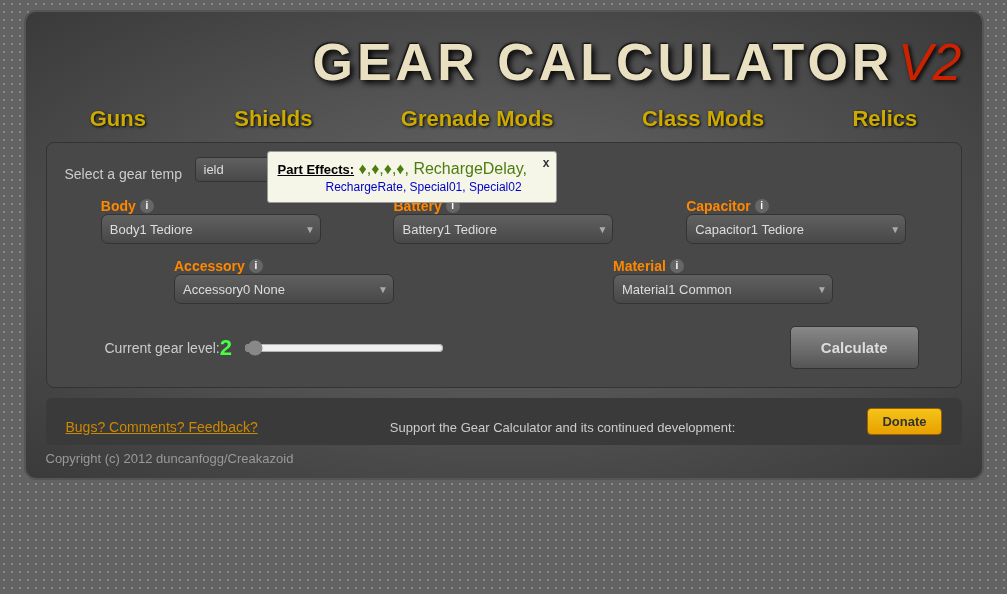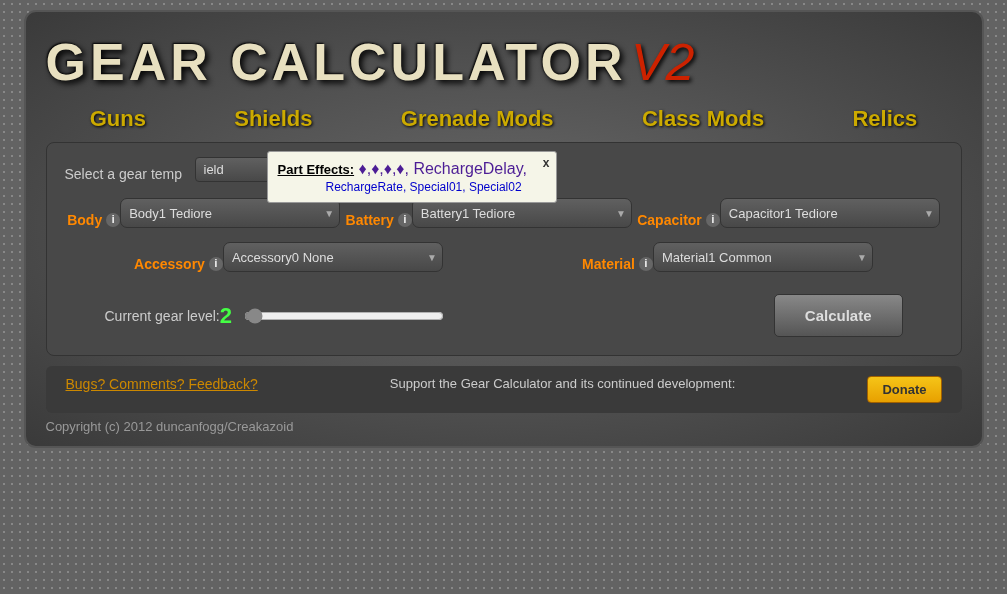--- a/index.html
+++ b/index.html
@@ -19,21 +19,21 @@
       width: 960px;
       margin: 10px auto;
       background: radial-gradient(ellipse at center, #6a6a6a 0%, #3a3a3a 100%);
       border-radius: 12px;
       border: 2px solid #555;
       padding: 10px 20px 10px 20px;
     }
 
     
     .title-area {
-      text-align: left;
+      text-align: right;
       padding: 10px 0 6px 0;
     }
     .title-text {
       font-size: 52px;
       font-weight: 900;
       font-family: 'Impact', 'Arial Black', sans-serif;
       color: #e8e0c0;
       text-shadow: 3px 3px 6px #000, -1px -1px 2px #000;
       letter-spacing: 4px;
       text-transform: uppercase;
@@ -102,21 +102,21 @@
       color: #333;
       cursor: pointer;
       font-weight: bold;
     }
     .tooltip-title {
       font-size: 13px;
       font-weight: bold;
       text-decoration: underline;
       color: #000;
     }
-    .tooltip-red { color: #4c1d95; }
+    .tooltip-red { color: #4d7c0f; }
     .tooltip-blue { color: #0000cc; padding-left: 48px; }
     .tooltip-content {
       font-size: 12px;
       margin-top: 2px;
     }
 
     
     select {
       background: linear-gradient(to bottom, #606060, #484848);
       color: #ddd;
@@ -150,22 +150,22 @@
     .select-manufacturer { width: 200px; }
 
     
     .parts-row {
       display: flex;
       justify-content: space-around;
       margin-bottom: 14px;
     }
     .part-group {
       display: flex;
-      flex-direction: row;
-      align-items: flex-end;
+      flex-direction: column;
+      align-items: flex-start;
     }
     .part-label {
       color: #ff8800;
       font-size: 14px;
       font-weight: bold;
       display: flex;
       align-items: center;
       gap: 4px;
     }
     .info-icon {
@@ -202,39 +202,39 @@
       min-width: 24px;
     }
     input[type=range] {
       width: 200px;
       cursor: pointer;
       accent-color: #888;
     }
 
     .calc-btn {
       margin-left: auto;
-      margin-right: 40px;
+      margin-right: 24px;
       background: linear-gradient(to bottom, #888, #555);
       color: #ddd;
       border: 1px solid #333;
       border-radius: 5px;
       padding: 12px 30px;
       font-size: 15px;
       font-weight: bold;
       cursor: pointer;
     }
 
     
     .footer-panel {
       background: #3a3a3a;
       border-radius: 6px;
       margin-top: 10px;
       padding: 10px 20px;
       display: flex;
-      align-items: flex-start;
+      align-items: flex-end;
       justify-content: space-between;
     }
     .footer-link {
       color: #cc8800;
       font-size: 14px;
       text-decoration: underline;
       cursor: pointer;
     }
     .footer-support {
       color: #ccc;

